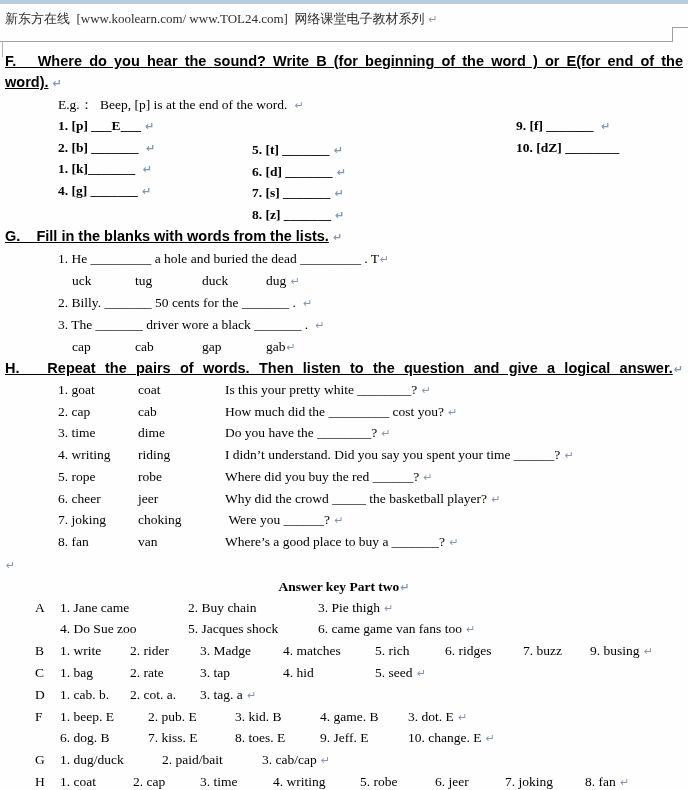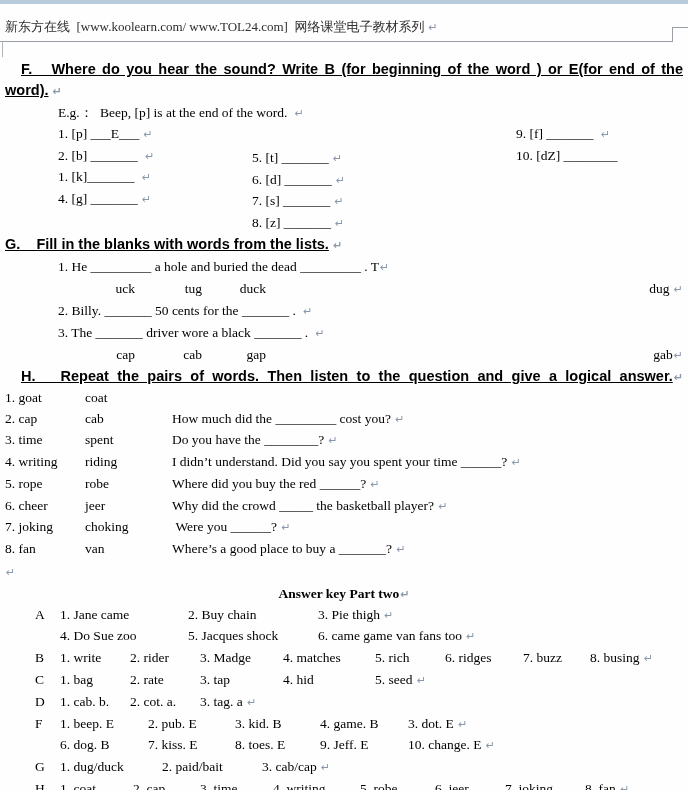--- a/index.html
+++ b/index.html
@@ -2,53 +2,53 @@
 <html><head>
 <meta charset="utf-8">
 <style>
   html,body{margin:0;padding:0;}
   body{
     width:688px;height:790px;background:#fdfefd;color:#000;
     font-family:"Liberation Serif", serif;font-size:13.5px;
     position:relative;overflow:hidden;
   }
   .topstrip{height:4px;background:#b9ccdb;}
-  .cn-header{padding:14px 0 0 5px;font-size:13px;line-height:17px;color:#2e2e2e;white-space:pre-wrap;}
+  .cn-header{padding:6px 0 0 5px;font-size:13px;line-height:17px;color:#2e2e2e;white-space:pre-wrap;}
   
   .hrule{position:absolute;left:0;top:41px;width:672px;height:1px;background:#9aa0a6;}
   .hrule-right{position:absolute;left:672px;top:27px;width:16px;height:1px;background:#9aa0a6;}
   .vrule-right{position:absolute;left:672px;top:27px;width:1px;height:15px;background:#9aa0a6;}
   .vtick-left{position:absolute;left:2px;top:41px;width:1px;height:16px;background:#b0b4b8;}
 
   .content{padding:0 5px;}
   .t{white-space:pre-wrap;}
   .pil{color:#8a97aa;font-family:"DejaVu Sans",sans-serif;font-size:11px;margin-left:4px;white-space:nowrap;}
   .pil.tight{margin-left:1px;}
 
   .sec-heading{
     font-family:"Liberation Sans", sans-serif;font-weight:bold;font-size:14.5px;
     line-height:21px;text-decoration:none;
   }
   .sec-heading .t{text-decoration:underline;}
-  .justify{text-align:justify;text-align-last:justify;margin-left:16px;}
+  .justify{text-align:justify;text-align-last:justify;}
   .f-head{margin-top:23px;}
 
   .eg-line{margin-left:53px;line-height:21px;}
 
-  .f-cols{display:flex;margin-left:53px;}
+  .f-cols{display:flex;margin-left:53px;font-weight:bold;}
   .f-col{display:flex;flex-direction:column;}
   .f-col div{line-height:20.5px;}
   .f-col1{width:194px;}
   .f-col2{width:221px;margin-top:24px;}
   .f-col3{flex:1;margin-left:43px;}
 
   .g-line{margin-left:53px;line-height:21px;}
-  .g-words{display:grid;grid-template-columns:63px 67px 64px auto;margin-left:67px;line-height:21px;text-align:right;}
-
-  .h-row{display:grid;grid-template-columns:80px 87px auto;line-height:20.7px;}
+  .g-words{display:grid;grid-template-columns:63px 67px 64px auto;margin-left:67px;line-height:21px;}
+
+  .h-row{display:grid;grid-template-columns:80px 87px auto;margin-left:53px;line-height:20.7px;}
 
   .blank-par{line-height:21px;}
 
   .ak-title{text-align:center;font-weight:bold;line-height:21px;}
   .ak-row{display:flex;margin-left:30px;}
   .ak-letter{width:25px;line-height:20.8px;}
   .ak-lines{flex:1;}
   .ak-line{display:grid;line-height:20.8px;}
   .cols-a{grid-template-columns:128px 130px auto;}
   .cols-b{grid-template-columns:70px 70px 83px 92px 70px 78px 67px auto;}
@@ -115,29 +115,30 @@
       <span class="t">cab</span>
       <span class="t">gap</span>
       <span><span class="t">gab</span><span class="pil tight">↵</span></span>
     </div>
 
     <div class="sec-heading justify"><span class="t">H.   Repeat the pairs of words. Then listen to the question and give a logical answer.</span><span class="pil tight">↵</span></div>
 
     <div class="h-row">
       <span class="t">1. goat</span>
       <span class="t">coat</span>
+      <span><span class="t">Is this your pretty white ________? </span><span class="pil tight">↵</span></span>
     </div>
     <div class="h-row">
       <span class="t">2. cap</span>
       <span class="t">cab</span>
       <span><span class="t">How much did the _________ cost you? </span><span class="pil tight">↵</span></span>
     </div>
     <div class="h-row">
       <span class="t">3. time</span>
-      <span class="t">spent</span>
+      <span class="t">dime</span>
       <span><span class="t">Do you have the ________? </span><span class="pil tight">↵</span></span>
     </div>
     <div class="h-row">
       <span class="t">4. writing</span>
       <span class="t">riding</span>
       <span><span class="t">I didn’t understand. Did you say you spent your time ______? </span><span class="pil tight">↵</span></span>
     </div>
     <div class="h-row">
       <span class="t">5. rope</span>
       <span class="t">robe</span>
@@ -183,21 +184,21 @@
       <span class="ak-letter t">B</span>
       <div class="ak-lines">
         <div class="ak-line cols-b">
           <span class="t">1. write</span>
           <span class="t">2. rider</span>
           <span class="t">3. Madge</span>
           <span class="t">4. matches</span>
           <span class="t">5. rich</span>
           <span class="t">6. ridges</span>
           <span class="t">7. buzz</span>
-          <span><span class="t">8. busing </span><span class="pil tight">↵</span></span>
+          <span><span class="t">9. busing </span><span class="pil tight">↵</span></span>
         </div>
       </div>
     </div>
 
     <div class="ak-row">
       <span class="ak-letter t">C</span>
       <div class="ak-lines">
         <div class="ak-line cols-c">
           <span class="t">1. bag</span>
           <span class="t">2. rate</span>

